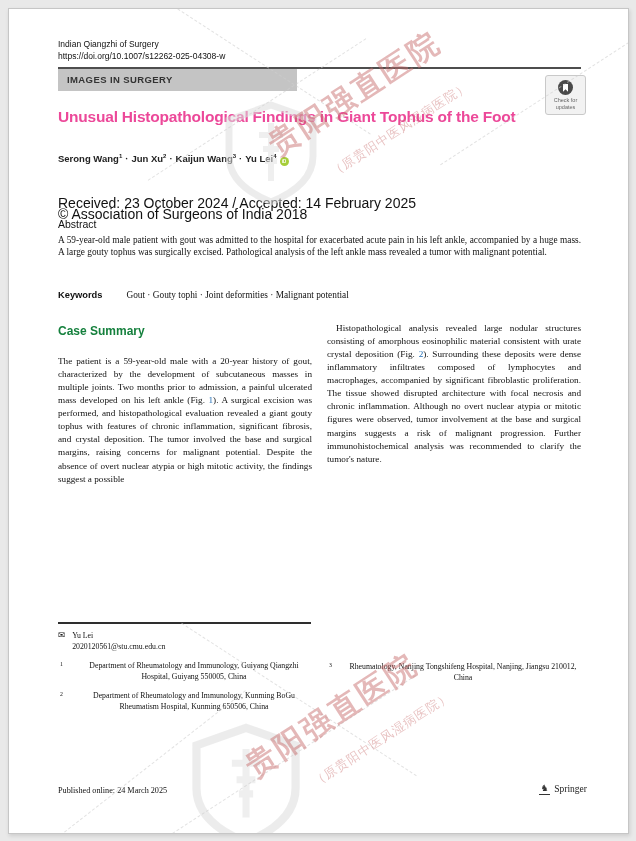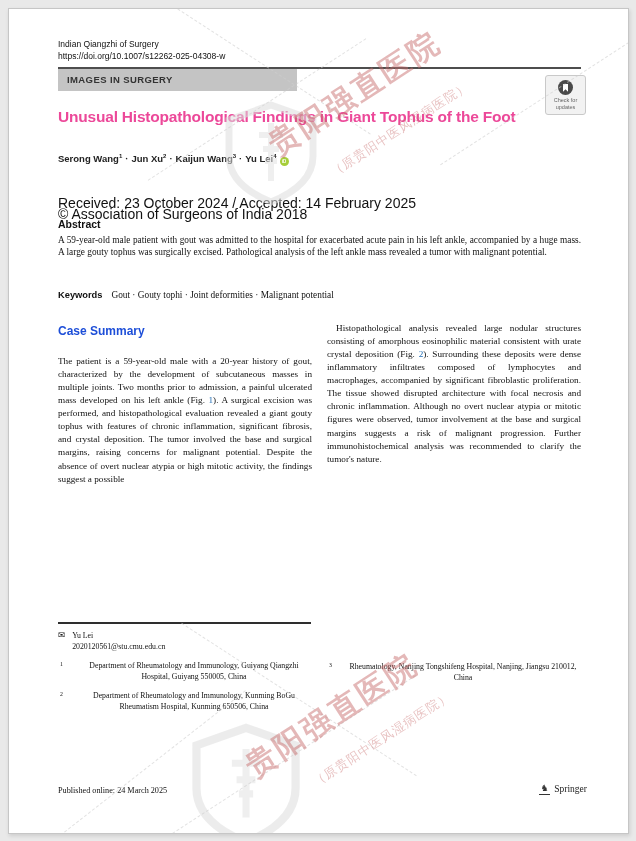--- a/index.html
+++ b/index.html
@@ -35,29 +35,29 @@
   .authors sup{font-size:6px;}
   .sep{margin:0 3px;}
   .orcid{
     display:inline-block;width:9px;height:9px;border-radius:50%;background:#a6ce39;
     color:#fff;font-size:4.5px;font-weight:bold;text-align:center;line-height:9px;
     vertical-align:-1px;margin-left:3px;cursor:pointer;
   }
   .recv{position:absolute;left:49px;top:182px;font-size:14px;line-height:11px;color:#111;margin-top:7px;}
   
   .abs{position:absolute;left:49px;top:209px;width:523px;}
-  .abs-h{font-size:10.5px;font-weight:bold;margin-bottom:4px;}
+  .abs-h{font-size:10.5px;font-weight:normal;margin-bottom:4px;}
   .serif{font-family:"Liberation Serif",serif;}
   .abs-t{font-size:9.3px;line-height:1.33;text-align:justify;color:#111;}
   .kw{position:absolute;left:49px;top:281px;width:523px;font-size:9.3px;}
-  .kw-label{font-weight:bold;font-family:"Liberation Sans",sans-serif;margin-right:9px;}
+  .kw-label{font-weight:bold;font-family:"Liberation Sans",sans-serif;margin-right:24px;}
   
   .cols{position:absolute;left:49px;top:313px;width:523px;display:flex;gap:15px;}
   .col{flex:1;min-width:0;}
-  .sec-h{font-size:12px;font-weight:bold;margin:2px 0 17px 0;color:#1d4ed8;}
+  .sec-h{font-size:12px;font-weight:bold;margin:2px 0 17px 0;color:#15803d;}
   .body-p{font-size:9.2px;line-height:1.42;text-align:justify;margin:0;color:#111;}
   .body-p.indent{text-indent:9px;}
   .fig-link{color:#1f6cb4;cursor:pointer;}
   
   .fn-rule{position:absolute;left:49px;top:613px;width:253px;height:1.5px;background:#2e2e2e;}
   .footer{position:absolute;left:49px;top:622px;width:523px;display:flex;gap:15px;font-family:"Liberation Serif",serif;font-size:7.8px;line-height:10.5px;color:#111;}
   .fcol{flex:1;min-width:0;}
   .fcol.right{padding-top:31px;box-sizing:border-box;}
   .corr{display:flex;margin-bottom:9px;}
   .env{font-family:"DejaVu Sans",sans-serif;font-size:8.5px;margin-right:7px;margin-top:-1px;}

